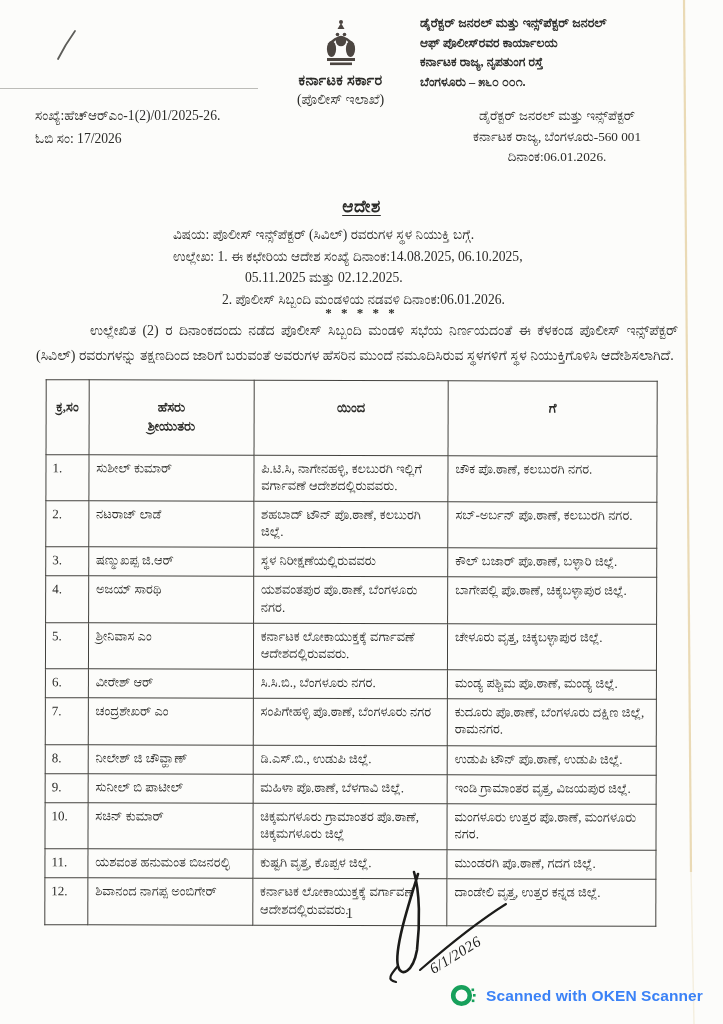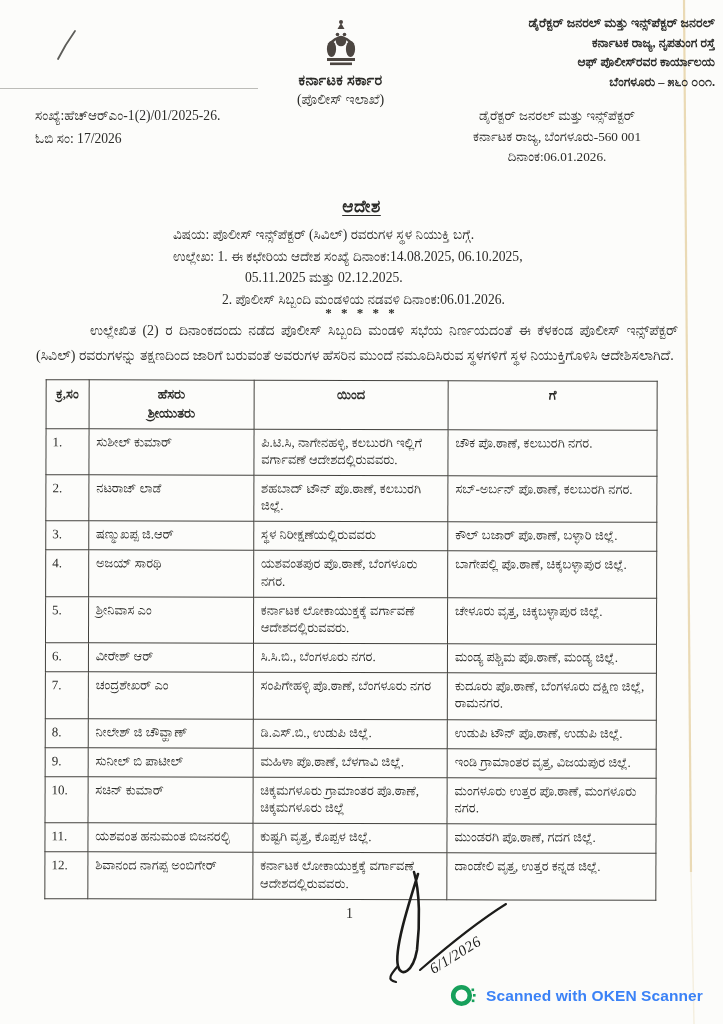--- a/index.html
+++ b/index.html
@@ -10,21 +10,21 @@
     color:#2b2b28;
   }
   svg{display:block}
   .overlay{position:absolute;inset:0;pointer-events:none;}
 
   
   .lh-center{position:absolute;left:248px;top:18px;width:185px;text-align:center;}
   .lh-center .emblem{margin:0 auto 4px auto;}
   .gov1{font-size:14.5px;font-weight:600;letter-spacing:.3px;}
   .gov2{font-size:14px;margin-top:3px;}
-  .lh-right{position:absolute;left:420px;top:14px;width:295px;text-align:right;line-height:19.5px;}
+  .lh-right{position:absolute;left:420px;top:14px;width:295px;text-align:left;line-height:19.5px;}
   .lh-right .l0{font-size:12.6px;font-weight:700;}
   .lh-right .ln{font-size:12.3px;font-weight:600;}
   .hr-faint{position:absolute;left:0;top:88px;width:258px;height:1px;background:rgba(110,110,104,.45);}
 
   
   .ref-left{position:absolute;left:35px;top:104px;width:340px;font-size:13.6px;line-height:23px;}
   .ref-right{position:absolute;left:398px;top:106px;width:318px;text-align:center;font-size:13.2px;line-height:20.5px;}
 
   
   .order-title{position:absolute;left:0;top:197px;width:100%;text-align:center;
@@ -33,21 +33,21 @@
   .indent1{padding-left:49px;}
   .indent2{padding-left:72px;}
   .stars{position:absolute;left:0;top:305px;width:100%;text-align:center;font-size:13px;font-weight:700;letter-spacing:3px;}
   .body-para{position:absolute;left:36px;top:318px;width:642px;margin:0;
     font-size:14px;line-height:25px;text-align:justify;text-indent:54px;}
 
   
   table.order-table{position:absolute;left:45px;top:380px;width:612px;border-collapse:collapse;
     font-size:13px;line-height:1.32;transform:rotate(.15deg);}
   .order-table th,.order-table td{border:1px solid #43423e;vertical-align:top;background:transparent;}
-  .order-table th{font-weight:600;text-align:center;padding:5px 4px;white-space:pre-line;line-height:1.45;}
+  .order-table th{font-weight:600;text-align:center;padding:18px 4px;white-space:pre-line;line-height:1.45;}
   .order-table td{padding:4px 7px 7px 7px;}
   .order-table td:first-child{padding-left:6px;}
 
   .page-num{position:absolute;left:346px;top:906px;font-size:14px;}
 
   .signature{position:absolute;left:350px;top:858px;z-index:3;}
   .sig-date{font-family:"Liberation Serif",serif;font-style:italic;font-size:15px;fill:#1d1d1b;letter-spacing:.5px;}
 
   .oken{position:absolute;left:450px;top:982px;display:flex;align-items:center;gap:9px;
     font-family:"Liberation Sans","DejaVu Sans",sans-serif;}
@@ -78,22 +78,22 @@
         <rect x="6" y="40" width="28" height="3"></rect>
         <rect x="9" y="44.5" width="22" height="2.6"></rect>
       </g>
     </svg>
     <div class="gov1">ಕರ್ನಾಟಕ ಸರ್ಕಾರ</div>
     <div class="gov2">(ಪೊಲೀಸ್ ಇಲಾಖೆ)</div>
   </div>
 
   <div class="lh-right">
     <div class="l0">ಡೈರೆಕ್ಟರ್ ಜನರಲ್ ಮತ್ತು ಇನ್ಸ್‌ಪೆಕ್ಟರ್ ಜನರಲ್</div>
+    <div class="ln">ಆಫ್ ಪೊಲೀಸ್‌ರವರ ಕಾರ್ಯಾಲಯ</div>
     <div class="ln">ಕರ್ನಾಟಕ ರಾಜ್ಯ, ನೃಪತುಂಗ ರಸ್ತೆ</div>
-    <div class="ln">ಆಫ್ ಪೊಲೀಸ್‌ರವರ ಕಾರ್ಯಾಲಯ</div>
     <div class="ln">ಬೆಂಗಳೂರು – ೫೬೦ ೦೦೧.</div>
   </div>
 
   <div class="hr-faint"></div>
 
   <div class="ref-left">
     <div>ಸಂಖ್ಯೆ:ಹೆಚ್‌ಆರ್‌ಎಂ-1(2)/01/2025-26.</div>
     <div>ಓಬಿ ಸಂ: 17/2026</div>
   </div>
 

